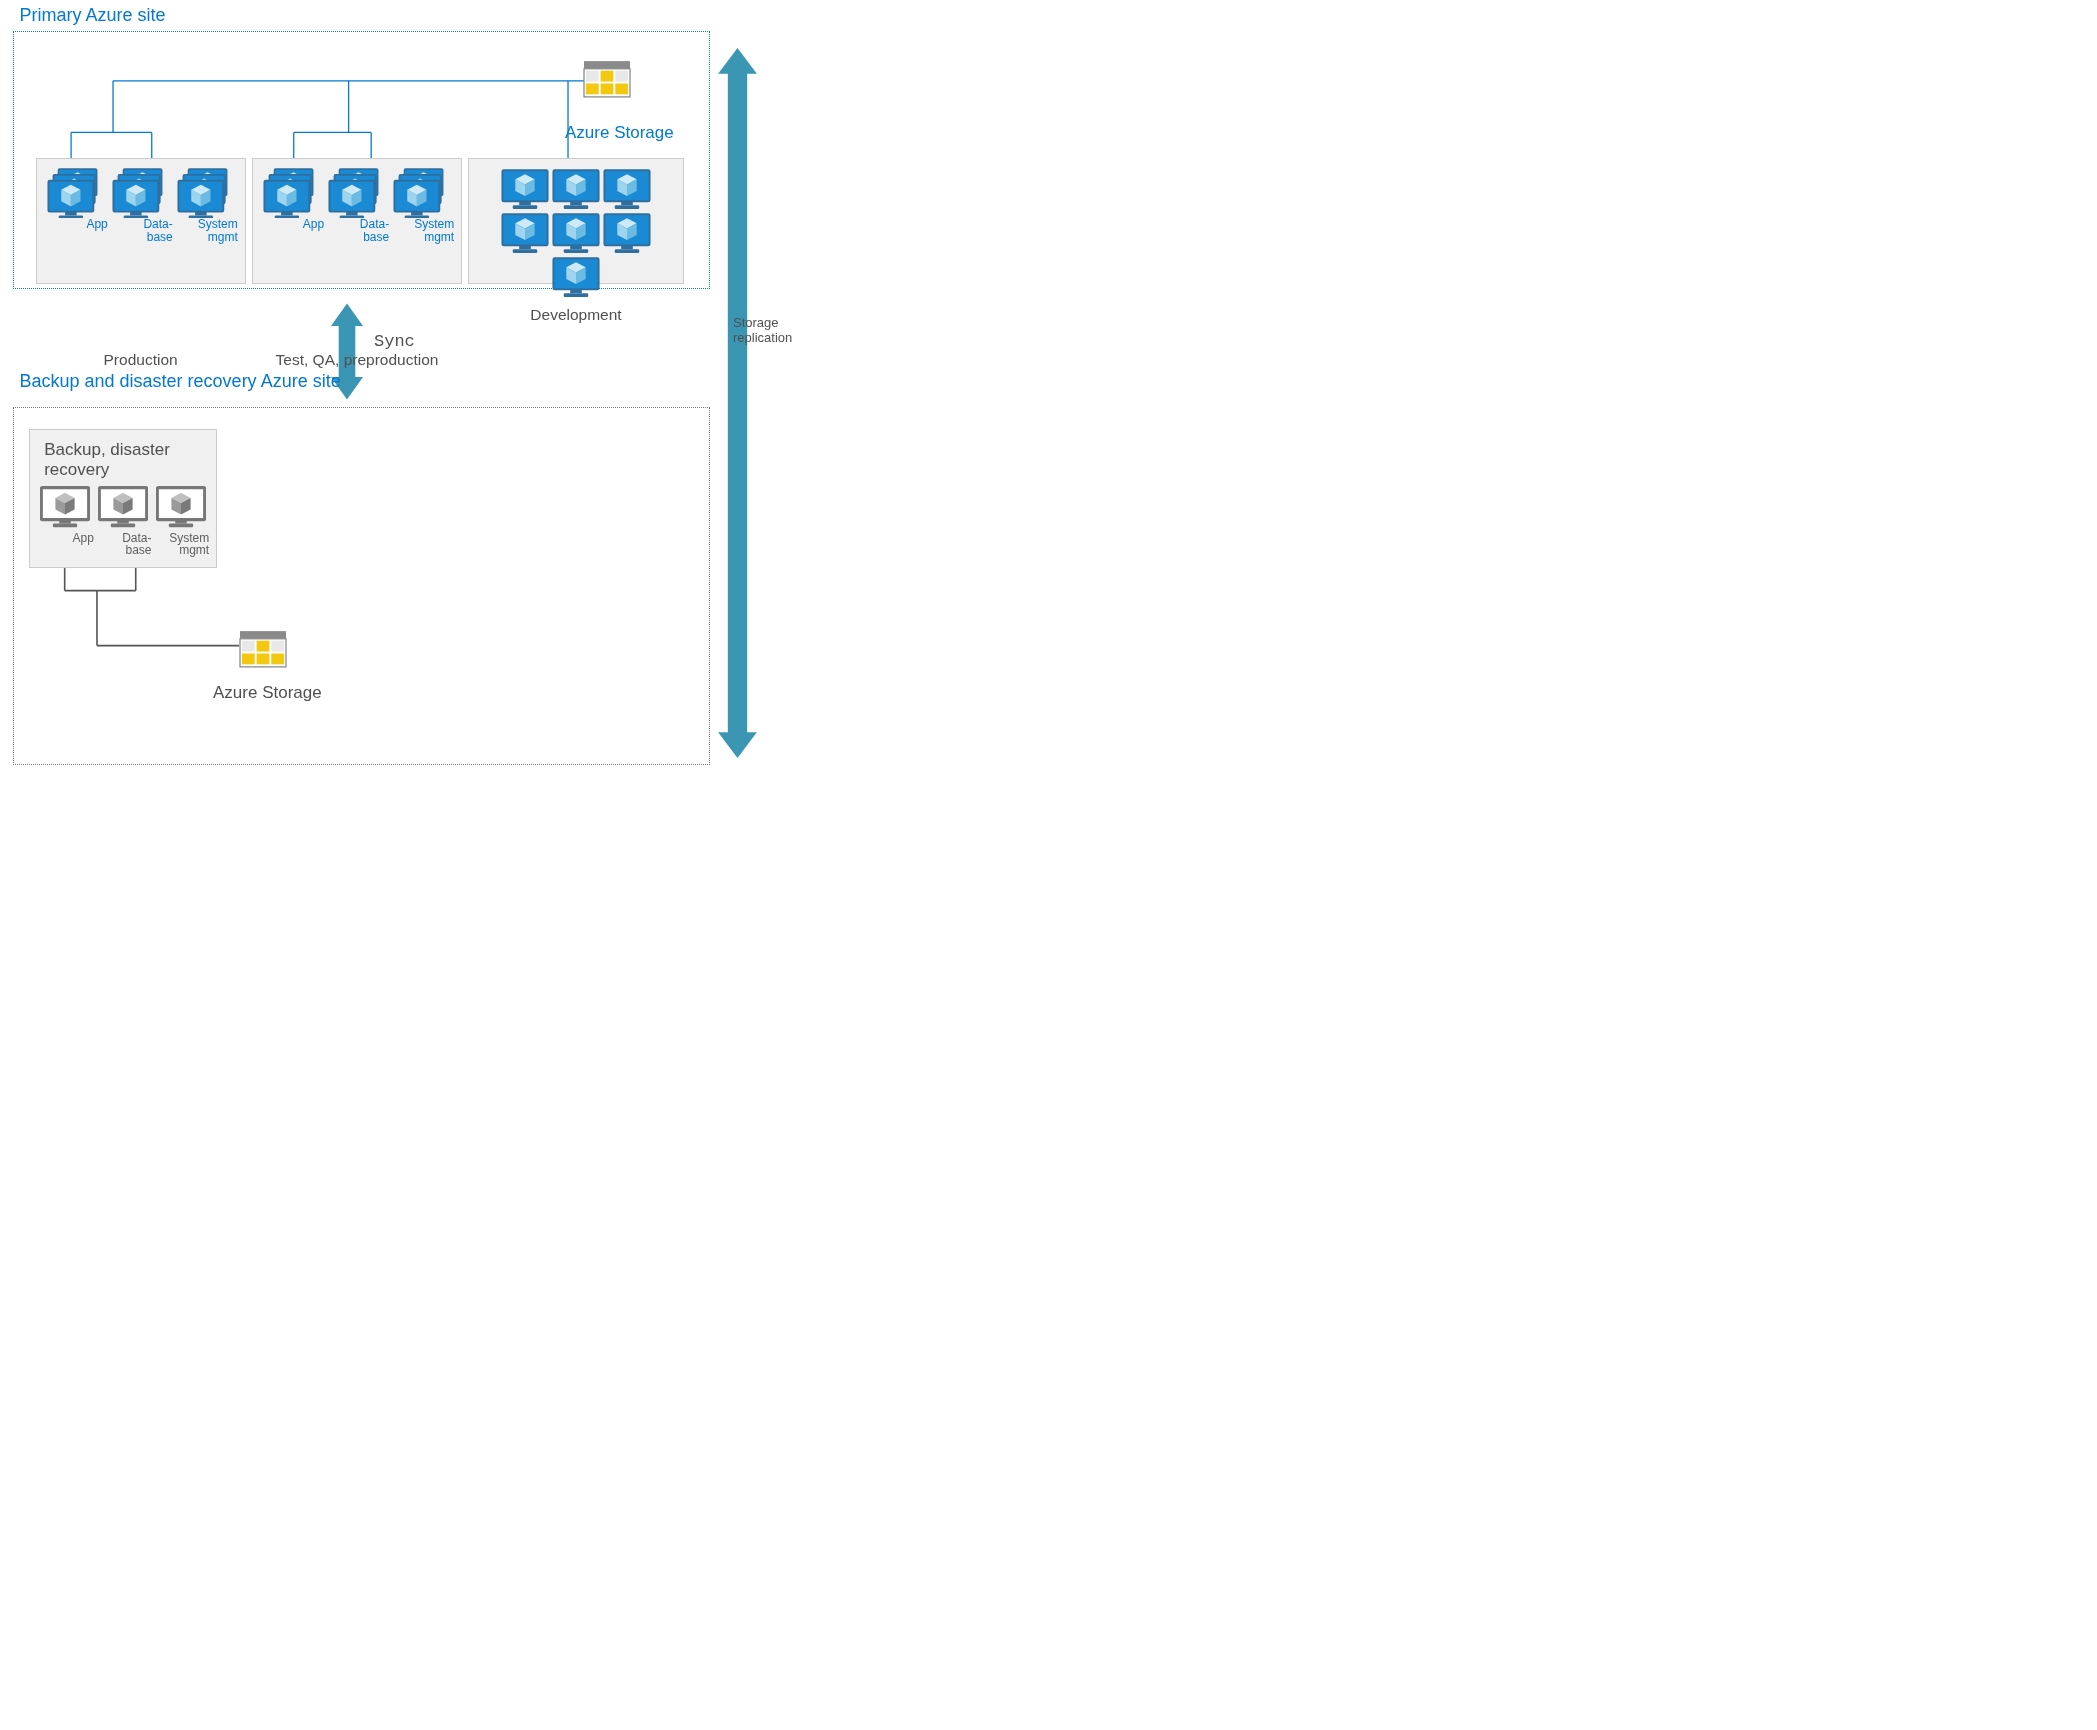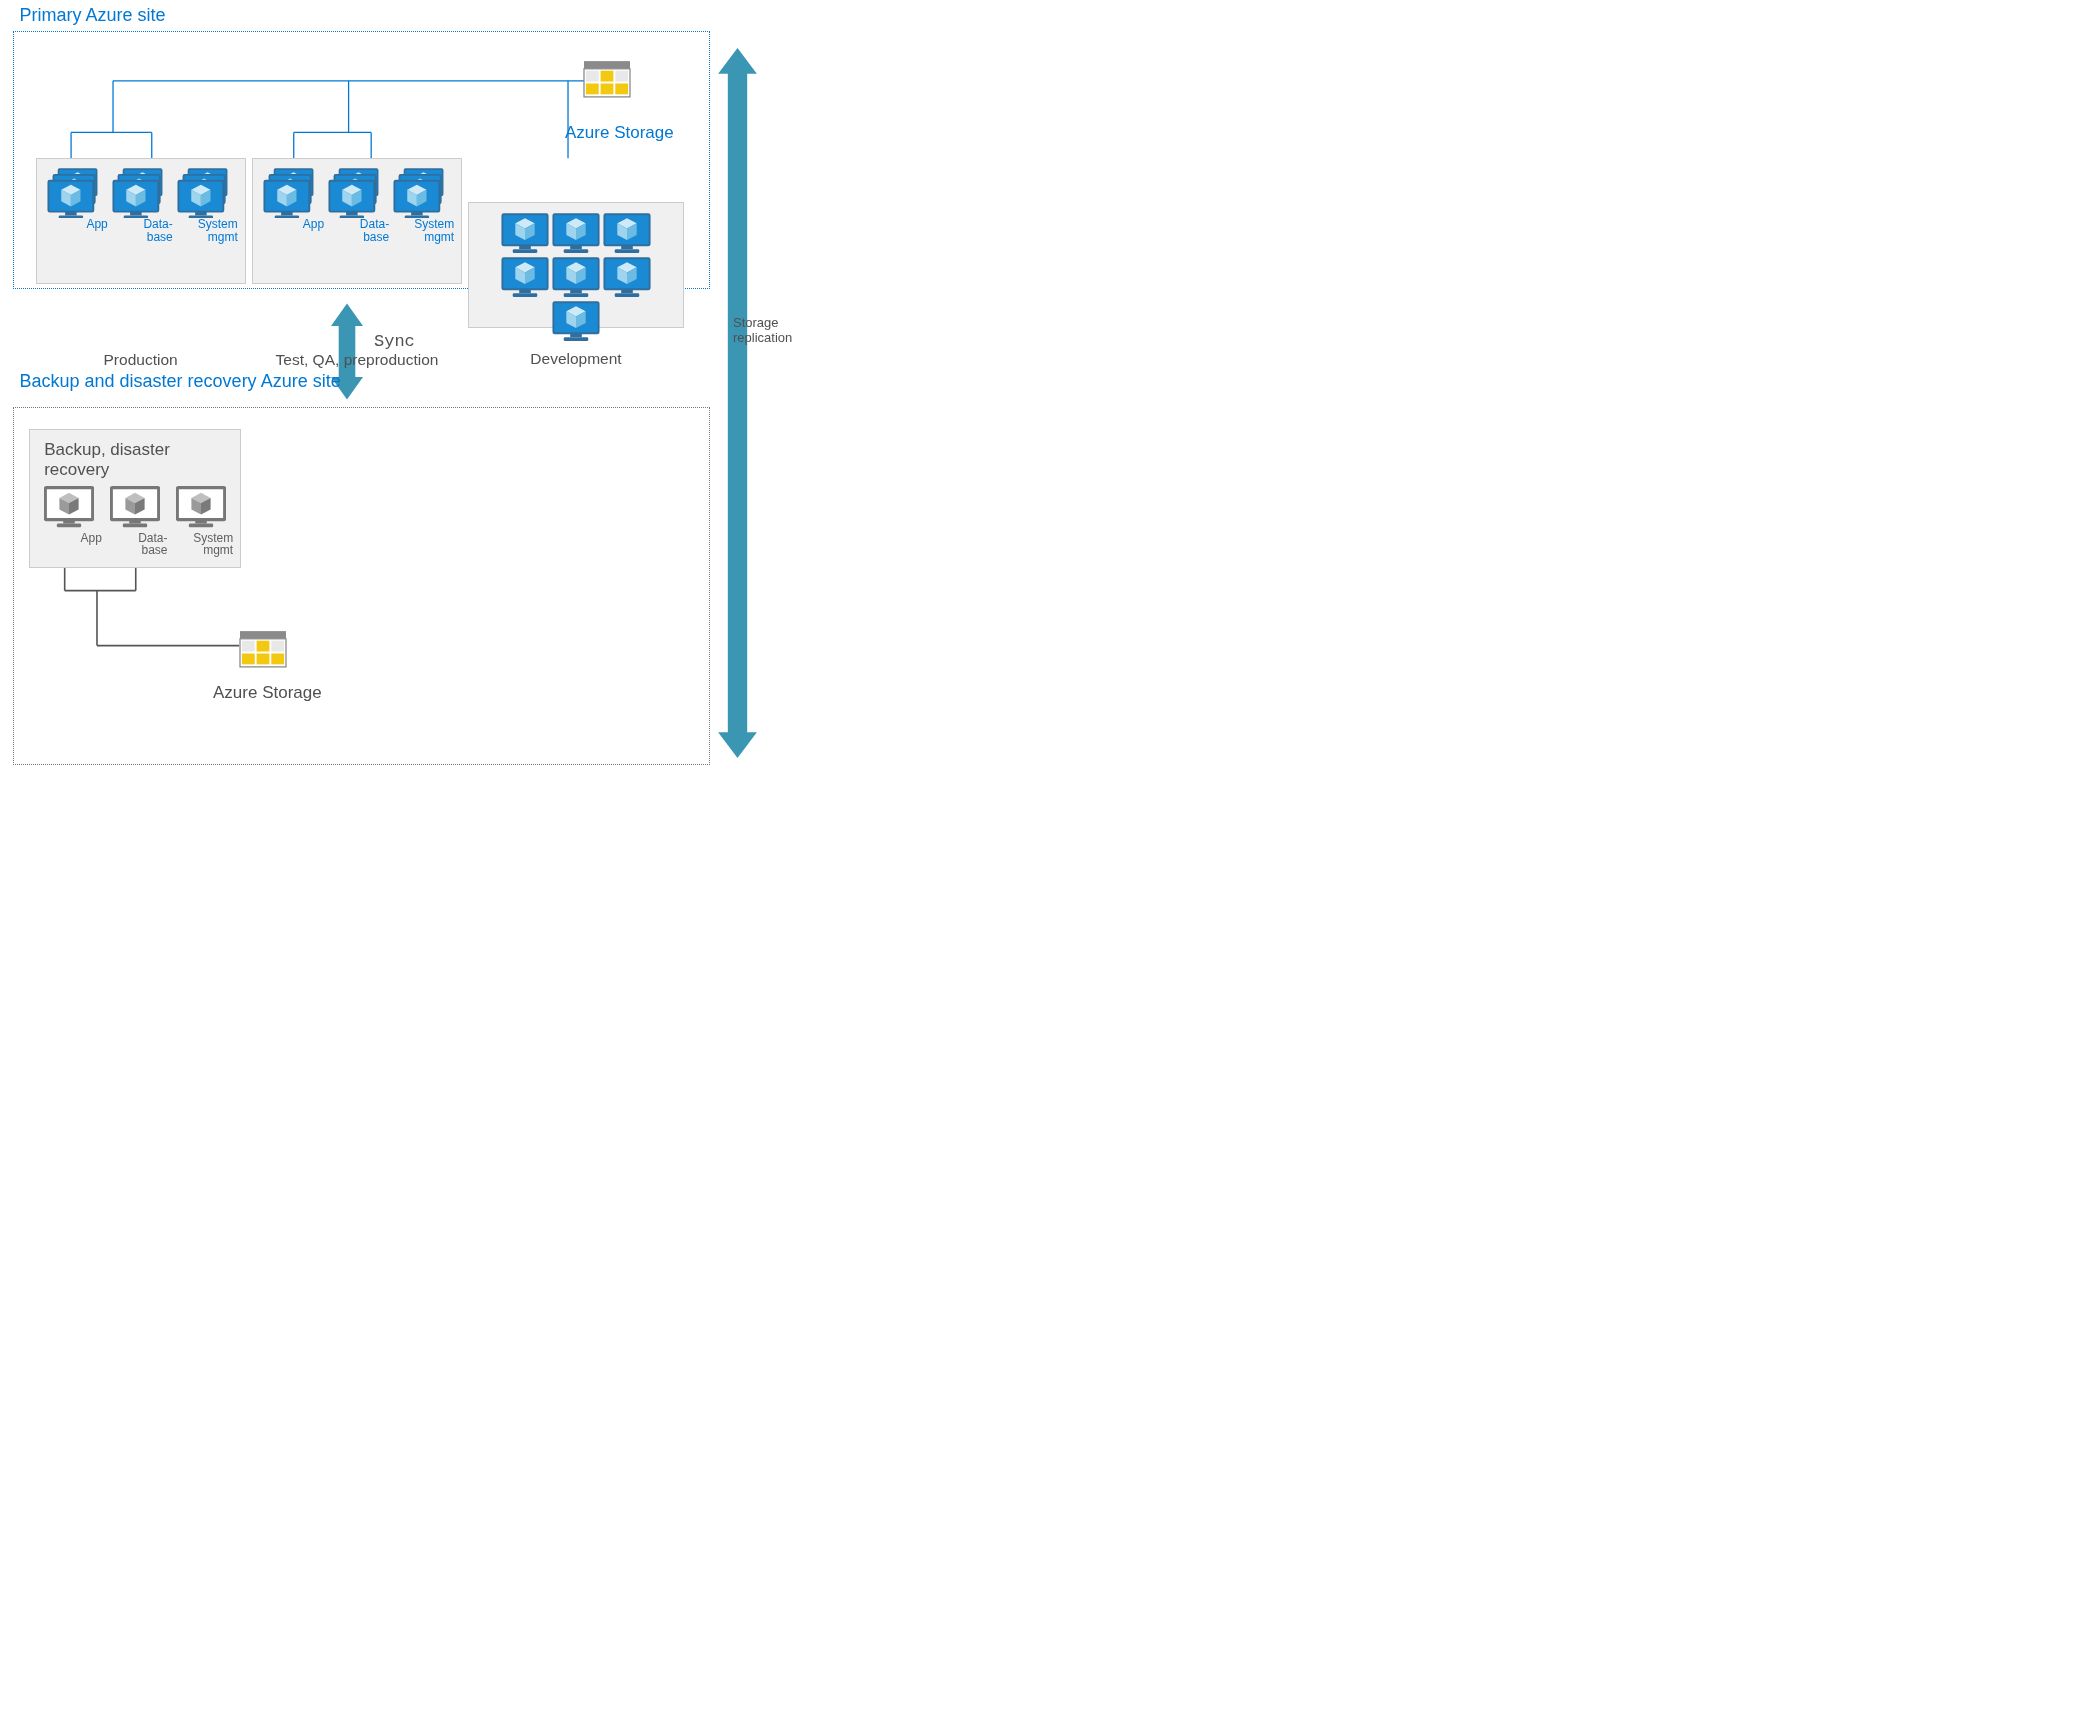--- a/index.html
+++ b/index.html
@@ -42,22 +42,22 @@
   .backup-title { left: 6.5px; top: 358px; color: #0078d4; }
   
   .env-box {
     position: absolute;
     background: #f0f0f0;
     border: 0.6px solid #ccc;
     padding: 6.5px;
   }
   .env-production { left: 22.6px; top: 145px; width: 210px; height: 126px; }
   .env-test { left: 239px; top: 145px; width: 210px; height: 126px; }
-  .env-dev { left: 455px; top: 145px; width: 216px; height: 126px; margin-top: 44px; }
-  .env-backup { left: 16px; top: 416px; width: 212px; height: 139px; }
+  .env-dev { left: 455px; top: 145px; width: 216px; height: 126px; }
+  .env-backup { left: 16px; top: 416px; width: 188px; height: 139px; }
   
   .env-title {
     text-align: center;
     font-size: 15.5px;
     color: #505050;
     margin-top: 108px;
   }
   .env-backup .env-title-top {
     text-align: left;
     font-size: 17px;

